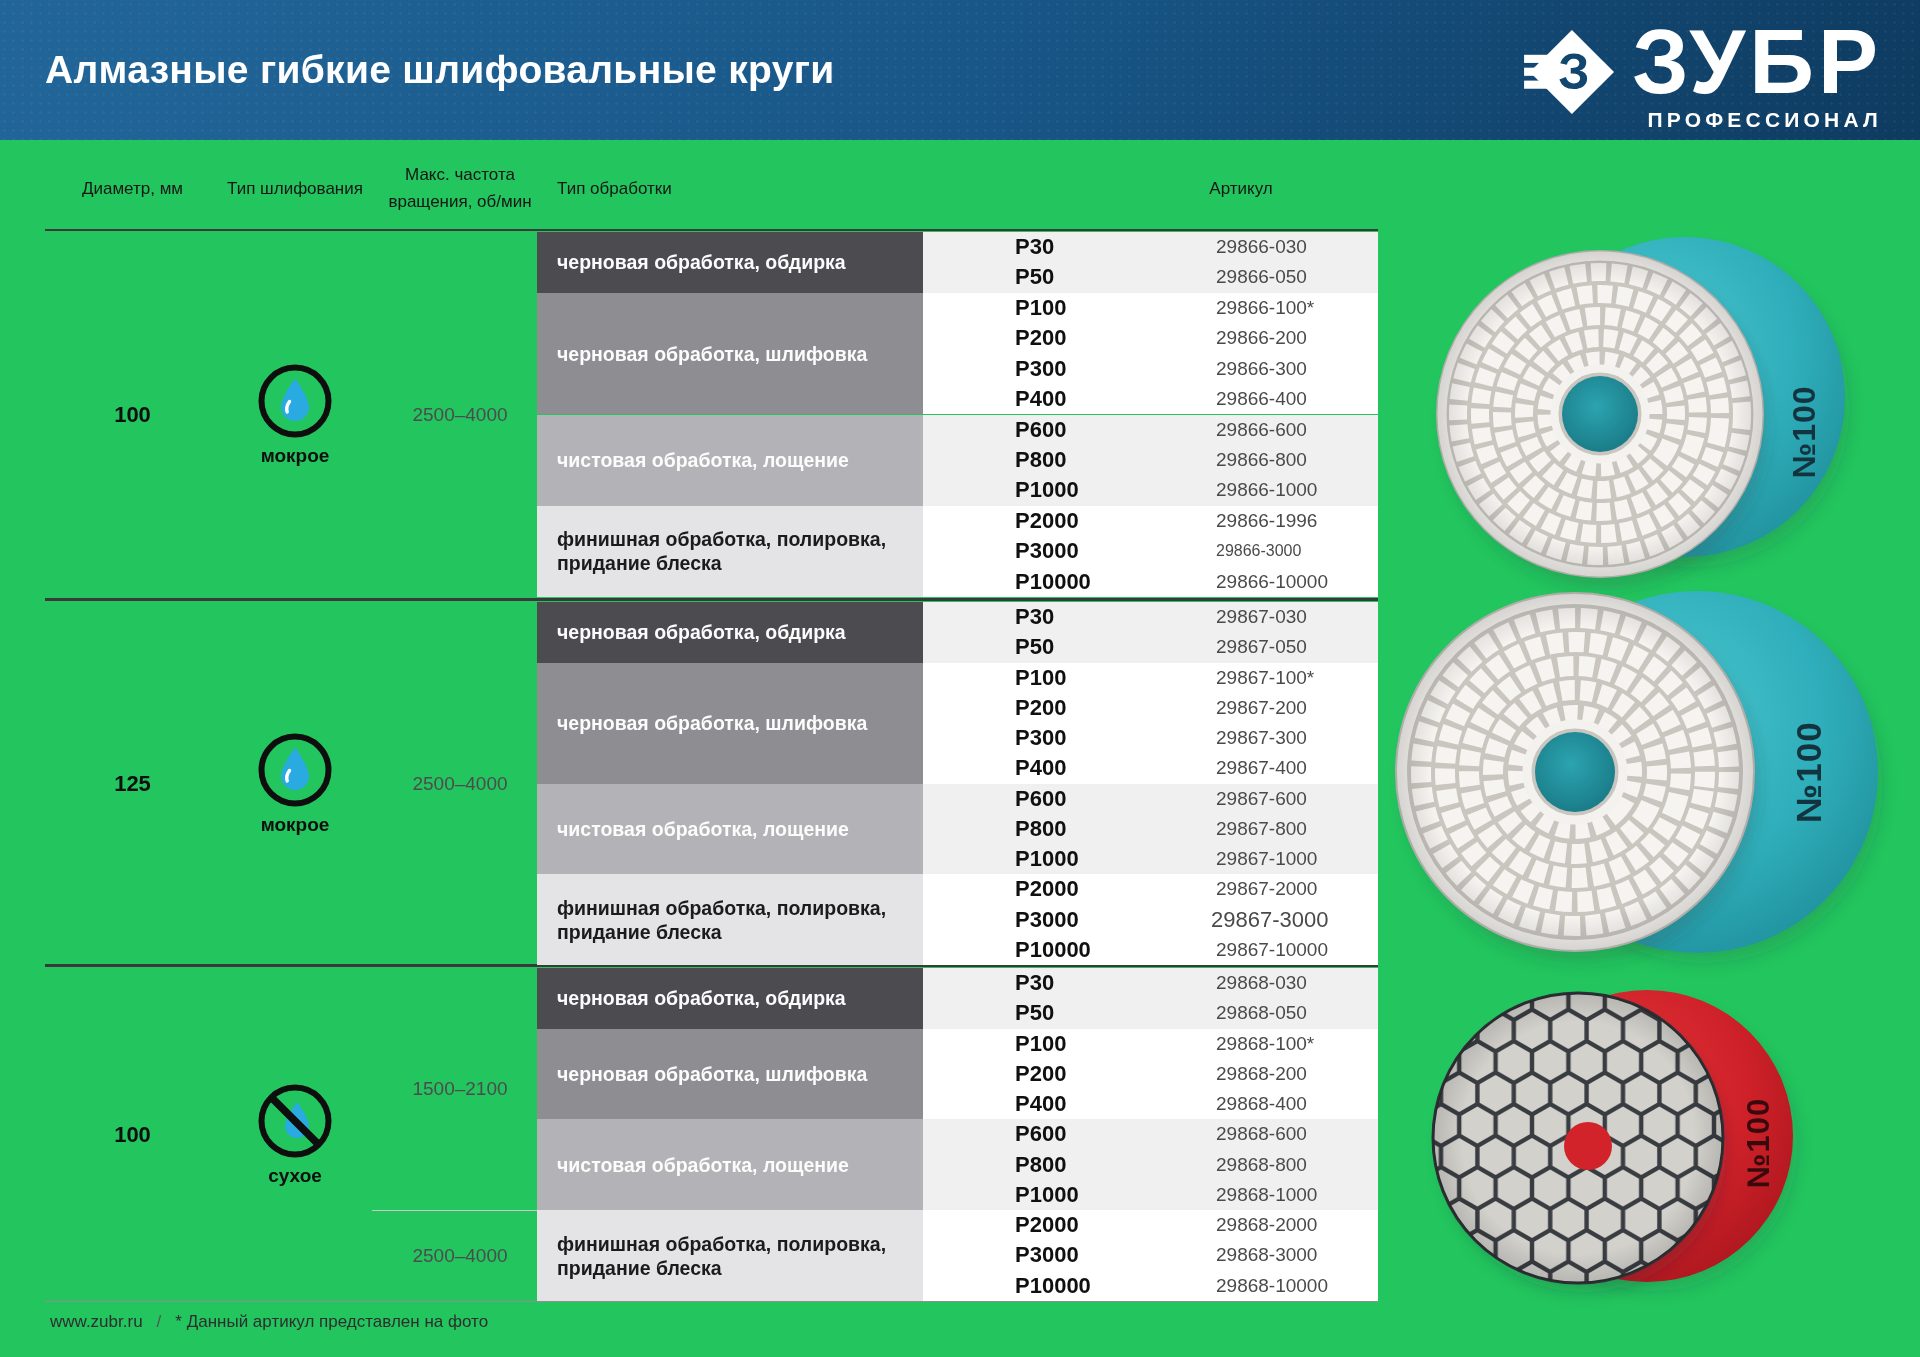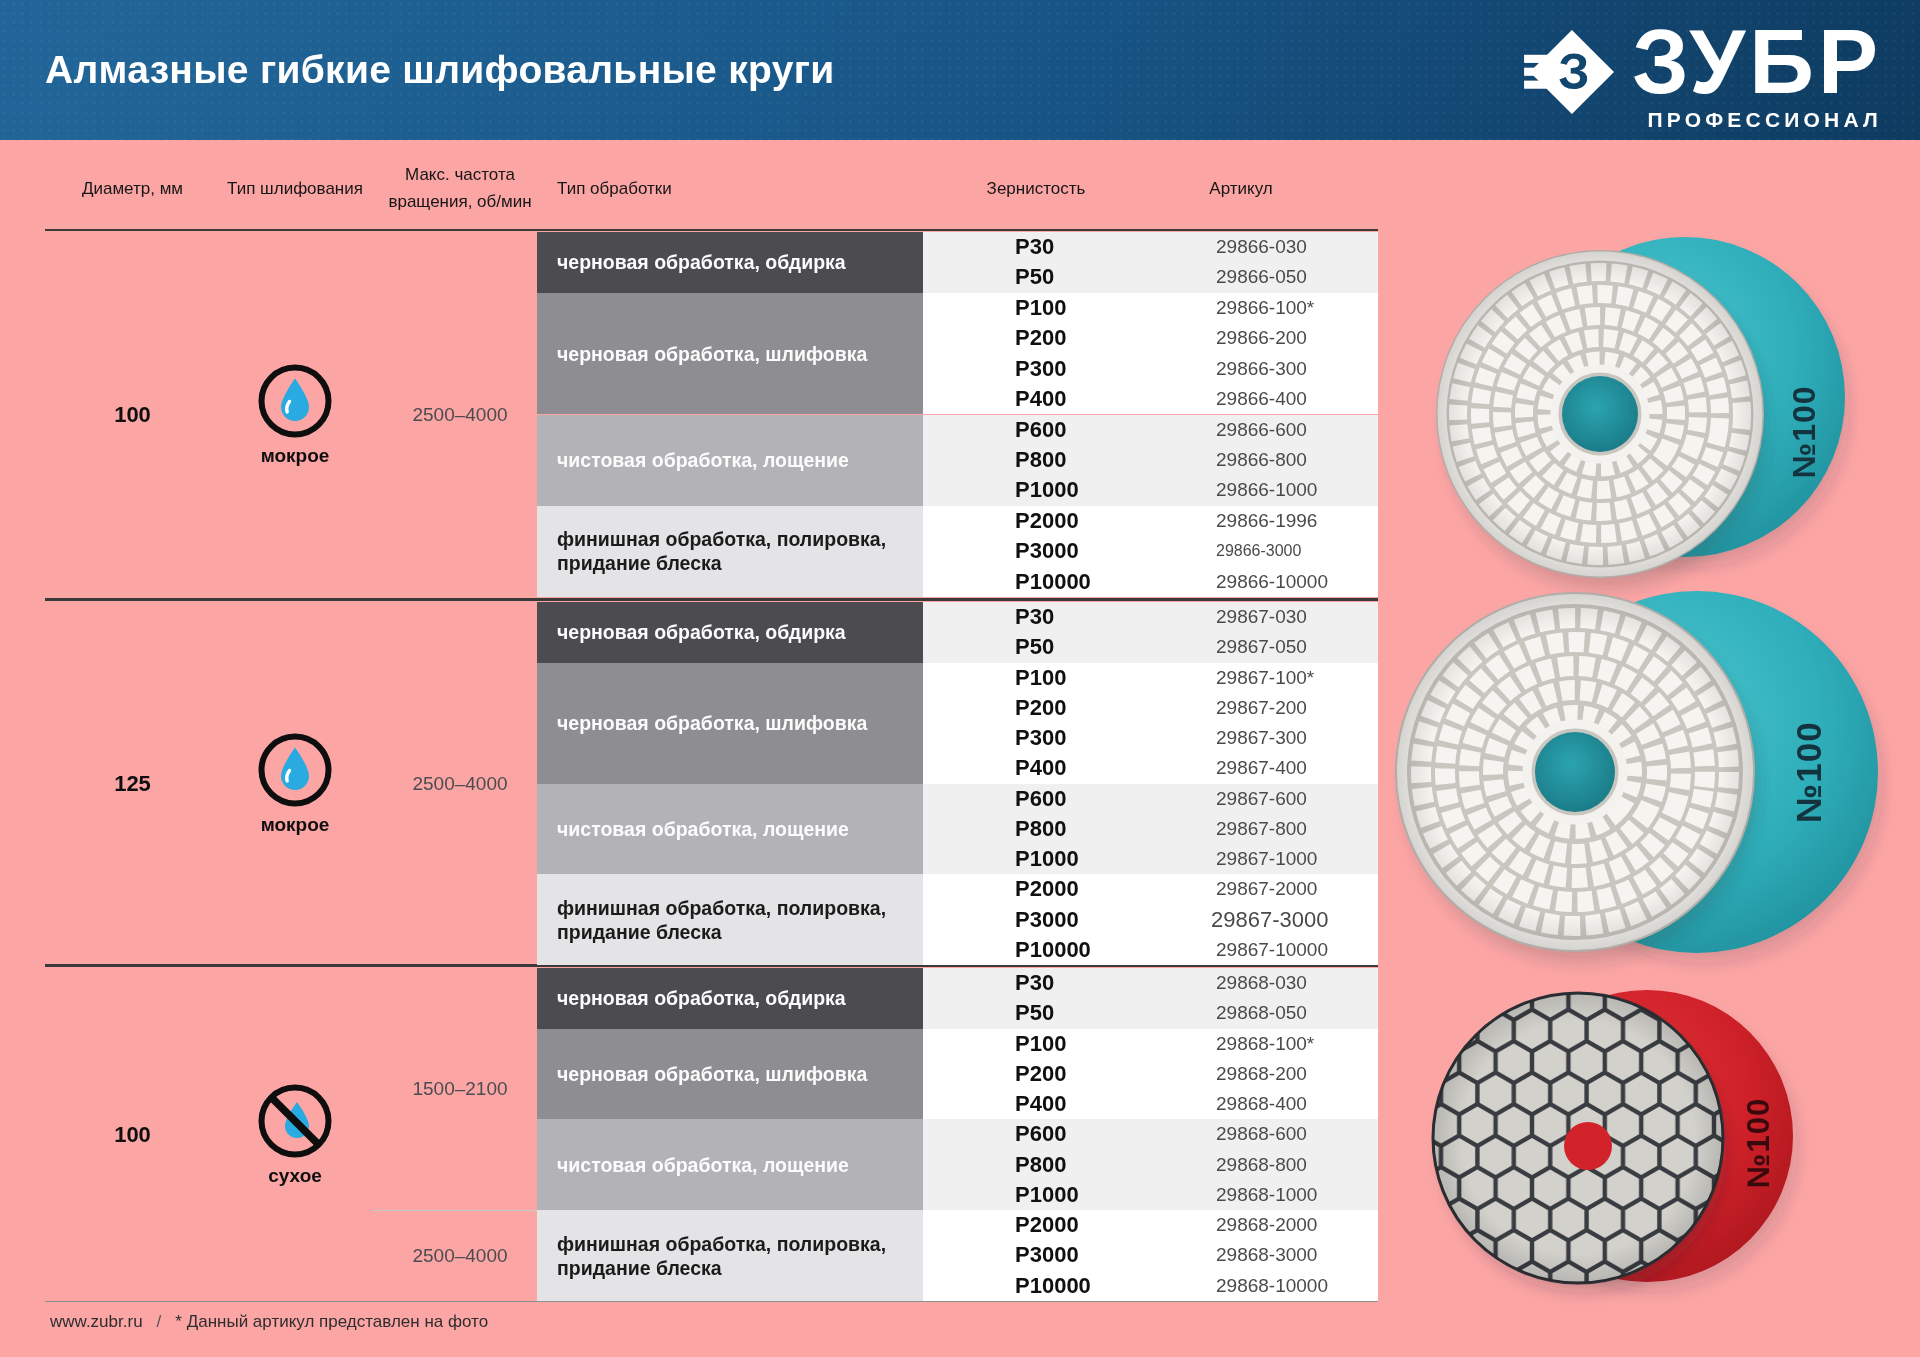--- a/index.html
+++ b/index.html
@@ -1,16 +1,16 @@
 <!DOCTYPE html>
 <html><head>
 <meta charset="utf-8">
 <style>
   html,body{margin:0;padding:0;background:#e8e8e8;}
-  .page{position:relative;width:1920px;height:1357px;background:#fca5a5;overflow:hidden;
+  .page{position:relative;width:1920px;height:1357px;background:#22c55e;overflow:hidden;
         font-family:"Liberation Sans","DejaVu Sans",sans-serif;}
   .hdr{position:absolute;left:0;top:0;width:1920px;height:140px;
        background:linear-gradient(112deg,#226699 0%,#185687 52%,#0e3b60 100%);}
   .hdr::before{content:"";position:absolute;inset:0;
        background-image:radial-gradient(rgba(255,255,255,0.05) 1.2px,transparent 1.4px);
        background-size:9px 9px;}
   .title{position:absolute;left:45px;top:0;height:140px;display:flex;align-items:center;
        font-size:39px;font-weight:bold;color:#ffffff;letter-spacing:0.3px;}
   .brand{position:absolute;right:38px;top:18px;display:flex;align-items:flex-start;}
   .brand-icon{margin-right:16px;margin-top:10px;}
@@ -43,21 +43,20 @@
         <div class="brand-tag">ПРОФЕССИОНАЛ</div>
       </div>
     </div>
   </div>
 
   <div id="table-root">
       <div style="position: absolute; left: 45px; top: 146px; width: 175px; height: 84px; display: flex; align-items: center; justify-content: center; text-align: center; font-size: 17px; color: rgb(22, 22, 22); line-height: 21px;">Диаметр, мм</div>
       <div style="position: absolute; left: 220px; top: 146px; width: 150px; height: 84px; display: flex; align-items: center; justify-content: center; text-align: center; font-size: 17px; color: rgb(22, 22, 22); line-height: 21px;">Тип шлифования</div>
       <div style="position: absolute; left: 372px; top: 146px; width: 176px; height: 84px; display: flex; align-items: center; justify-content: center; text-align: center; font-size: 17px; color: rgb(22, 22, 22); line-height: 27px;">Макс. частота вращения, об/мин</div>
       <div style="position: absolute; left: 557px; top: 146px; width: 280px; height: 84px; display: flex; align-items: center; justify-content: flex-start; text-align: left; font-size: 17px; color: rgb(22, 22, 22); line-height: 21px;">Тип обработки</div>
-      <div style="position: absolute; left: 946px; top: 146px; width: 180px; height: 84px; display: flex; align-items: center; justify-content: center; text-align: center; font-size: 17px; color: rgb(22, 22, 22); line-height: 21px;">Зернистость</div>
       <div style="position: absolute; left: 1151px; top: 146px; width: 180px; height: 84px; display: flex; align-items: center; justify-content: center; text-align: center; font-size: 17px; color: rgb(22, 22, 22); line-height: 21px;">Артикул</div>
       <div style="position: absolute; left: 45px; top: 229px; width: 1333px; height: 2px; background: rgb(58, 58, 58);"></div>
       <div style="position: absolute; left: 45px; top: 598px; width: 1333px; height: 2.5px; background: rgb(58, 58, 58);"></div>
       <div style="position: absolute; left: 45px; top: 964px; width: 1333px; height: 2.5px; background: rgb(58, 58, 58);"></div>
       <div style="position: absolute; left: 45px; top: 232px; width: 175px; height: 365px; display: flex; align-items: center; justify-content: center; font-weight: bold; font-size: 22px; color: rgb(15, 15, 15);">100</div>
       <div style="position: absolute; left: 220px; top: 232px; width: 150px; height: 365px; display: flex; flex-direction: column; align-items: center; justify-content: center;">
         <svg width="78" height="78" viewBox="0 0 78 78">
           <circle cx="39" cy="39" r="33.5" fill="none" stroke="#0e0e0e" stroke-width="6"></circle>
           <path d="M39 16.5 C39 16.5 25 35.5 25 45 a14 14 0 0 0 28 0 C53 35.5 39 16.5 39 16.5 Z" fill="#29abe2"></path>
           <path d="M33.5 39.5 c-2.5 3.5 -3.5 7 -2.3 10.5" stroke="#ffffff" stroke-width="3.4" fill="none" stroke-linecap="round"></path>

